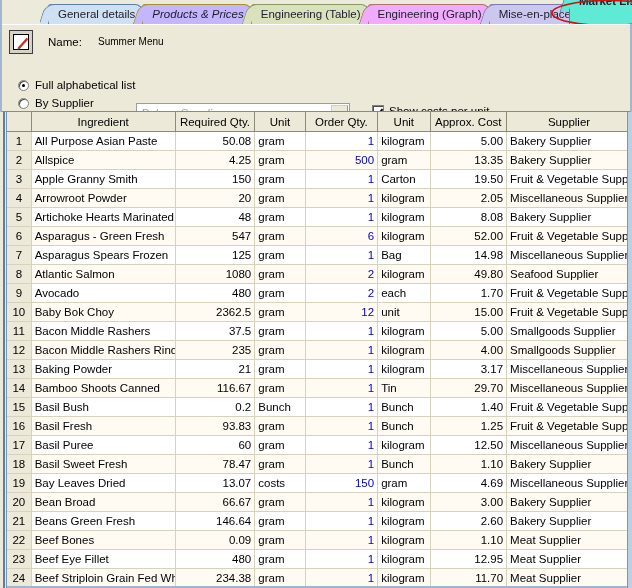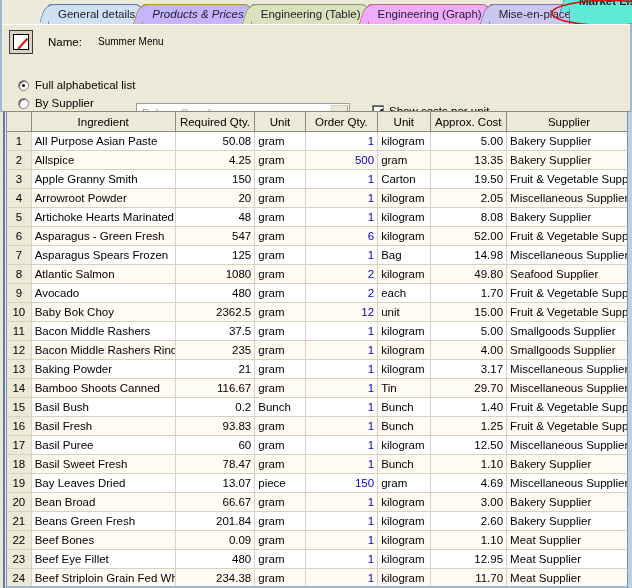--- a/index.html
+++ b/index.html
@@ -583,40 +583,40 @@
               <td>gram</td>
               <td class="qty">1</td>
               <td>Bunch</td>
               <td class="num">1.10</td>
               <td>Bakery Supplier</td>
             </tr>
             <tr class="norm">
               <td class="rownum">19</td>
               <td>Bay Leaves Dried</td>
               <td class="num">13.07</td>
-              <td>piece</td>
+              <td>costs</td>
               <td class="qty">150</td>
               <td>gram</td>
               <td class="num">4.69</td>
               <td>Miscellaneous Supplier</td>
             </tr>
             <tr class="alt">
               <td class="rownum">20</td>
               <td>Bean Broad</td>
               <td class="num">66.67</td>
               <td>gram</td>
               <td class="qty">1</td>
               <td>kilogram</td>
               <td class="num">3.00</td>
               <td>Bakery Supplier</td>
             </tr>
             <tr class="norm">
               <td class="rownum">21</td>
               <td>Beans Green Fresh</td>
-              <td class="num">201.84</td>
+              <td class="num">146.64</td>
               <td>gram</td>
               <td class="qty">1</td>
               <td>kilogram</td>
               <td class="num">2.60</td>
               <td>Bakery Supplier</td>
             </tr>
             <tr class="alt">
               <td class="rownum">22</td>
               <td>Beef Bones</td>
               <td class="num">0.09</td>

